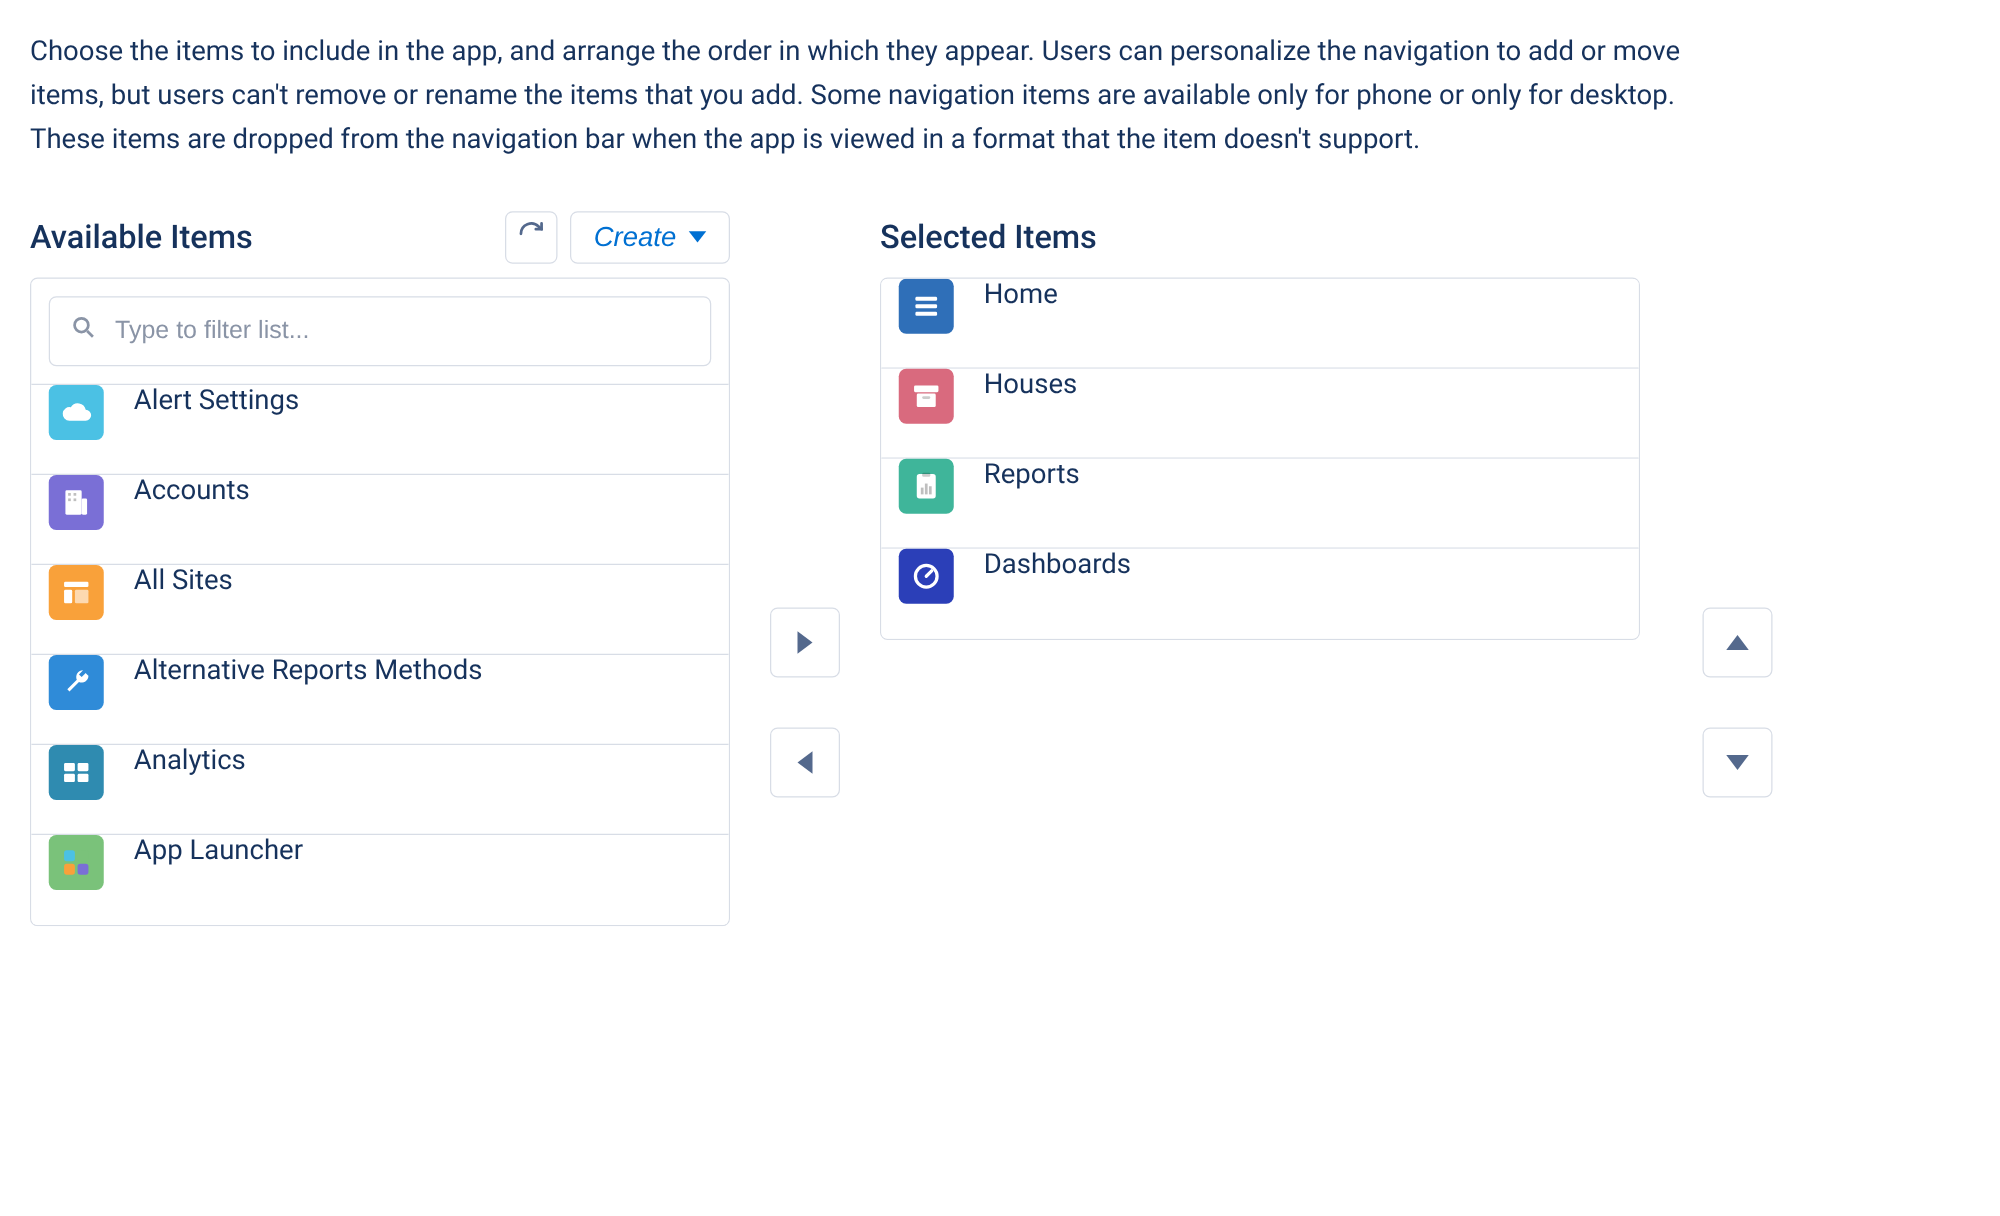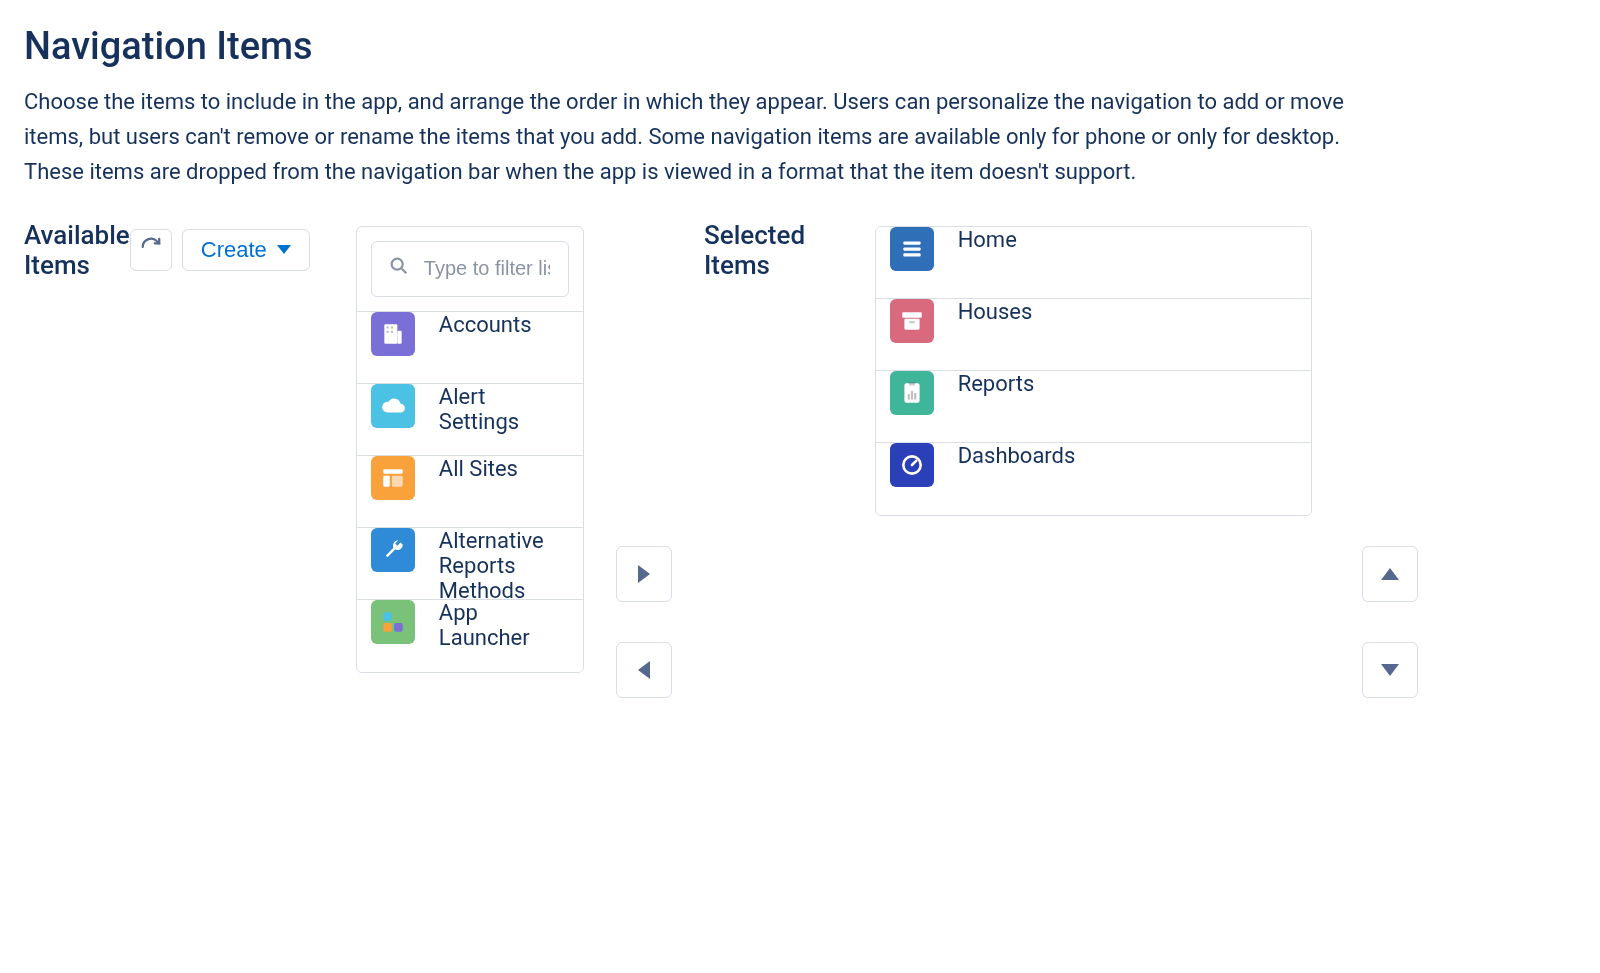--- a/index.html
+++ b/index.html
@@ -28,21 +28,21 @@
     margin-bottom: 36px;
     max-width: 1360px;
   }
   .columns {
     display: flex;
     align-items: flex-start;
     gap: 0;
   }
   .col {
     display: flex;
-    gap: 46px;
+    flex-direction: column;
   }
   .col-available { width: 560px; }
   .col-move      { width: 120px; padding-top: 320px; display:flex; flex-direction:column; align-items:center; gap:40px;}
   .col-selected  { width: 608px; }
   .col-order     { width: 100px; padding-top: 320px; display:flex; flex-direction:column; align-items:center; gap:40px; margin-left:28px;}
   .col-header {
     display: flex;
     align-items: center;
     justify-content: space-between;
     height: 48px;
@@ -59,21 +59,21 @@
     background: #fff;
     border-radius: 6px;
     height: 42px;
     display: inline-flex;
     align-items: center;
     justify-content: center;
     cursor: pointer;
     font-size: 22px;
   }
   .icon-btn { width: 42px; color:#54698d; }
-  .create-btn { padding: 0 18px; color:#0070d2; gap:10px; font-weight:500; }
+  .create-btn { padding: 0 18px; color:#0070d2; gap:10px; font-weight:500;font-style:italic; }
   .create-btn .caret { width:0;height:0;border-left:7px solid transparent;border-right:7px solid transparent;border-top:9px solid #0070d2; }
   .listbox {
     border: 1px solid #d8dde6;
     border-radius: 6px;
     width: 100%;
     overflow: hidden;
   }
   .filter-wrap { padding: 14px; border-bottom: 1px solid #d8dde6; }
   .filter {
     border: 1px solid #d8dde6;
@@ -120,21 +120,20 @@
   }
   .tri-right { width:0;height:0;border-top:9px solid transparent;border-bottom:9px solid transparent;border-left:12px solid #54698d;}
   .tri-left  { width:0;height:0;border-top:9px solid transparent;border-bottom:9px solid transparent;border-right:12px solid #54698d;}
   .tri-up    { width:0;height:0;border-left:9px solid transparent;border-right:9px solid transparent;border-bottom:12px solid #54698d;}
   .tri-down  { width:0;height:0;border-left:9px solid transparent;border-right:9px solid transparent;border-top:12px solid #54698d;}
 </style>
 </head>
 <body>
 
 <div class="page">
-  <h1>Navigation Items</h1>
   <div class="intro">Choose the items to include in the app, and arrange the order in which they appear. Users can personalize the navigation to add or move items, but users can't remove or rename the items that you add. Some navigation items are available only for phone or only for desktop. These items are dropped from the navigation bar when the app is viewed in a format that the item doesn't support.</div>
 
   <div class="columns">
 
     <div class="col col-available">
       <div class="col-header">
         <div class="col-title">Available Items</div>
         <div class="header-actions">
           <button class="icon-btn" title="Refresh">
             <span>
@@ -157,57 +156,68 @@
               <svg viewBox="0 0 24 24" width="22" height="22" fill="none" stroke="#8a94a6" stroke-width="2.4">
                 <circle cx="10" cy="10" r="6"></circle>
                   <line x1="20" y1="20" x2="15" y2="15"></line>
               </svg>
             </span>
             <input type="text" placeholder="Type to filter list..." style="">
           </div>
         </div>
         <div id="available-rows">
             <div class="row">
+              <div class="tile" style="background: rgb(75, 193, 228);">
+                <svg viewBox="0 0 24 24" fill="#fff">
+                  <path d="M7 18a5 5 0 1 1 1-9.9A6 6 0 0 1 19 10a4 4 0 0 1 0 8H7z"></path>
+                </svg>
+              </div>
+              <div class="row-label">Alert Settings</div>
+            </div>
+            <div class="row">
               <div class="tile" style="background: rgb(122, 111, 214);">
                 <svg viewBox="0 0 24 24" fill="#fff">
                   <rect x="4" y="3" width="12" height="18" rx="1"></rect>
                   <rect x="16" y="9" width="4" height="12" rx="1"></rect>
                   <rect x="6" y="5" width="2" height="2" fill="rgba(0,0,0,.25)"></rect>
                   <rect x="10" y="5" width="2" height="2" fill="rgba(0,0,0,.25)"></rect>
                   <rect x="6" y="9" width="2" height="2" fill="rgba(0,0,0,.25)"></rect>
                   <rect x="10" y="9" width="2" height="2" fill="rgba(0,0,0,.25)"></rect>
                 </svg>
               </div>
               <div class="row-label">Accounts</div>
             </div>
             <div class="row">
-              <div class="tile" style="background: rgb(75, 193, 228);">
-                <svg viewBox="0 0 24 24" fill="#fff">
-                  <path d="M7 18a5 5 0 1 1 1-9.9A6 6 0 0 1 19 10a4 4 0 0 1 0 8H7z"></path>
-                </svg>
-              </div>
-              <div class="row-label">Alert Settings</div>
-            </div>
-            <div class="row">
               <div class="tile" style="background: rgb(249, 161, 58);">
                 <svg viewBox="0 0 24 24" fill="#fff">
                   <rect x="3" y="4" width="18" height="4" rx="1"></rect>
                   <rect x="3" y="10" width="6" height="10" rx="1"></rect>
                   <rect x="11" y="10" width="10" height="10" rx="1" fill="rgba(255,255,255,.6)"></rect>
                 </svg>
               </div>
               <div class="row-label">All Sites</div>
             </div>
             <div class="row">
               <div class="tile" style="background: rgb(47, 139, 216);">
                 <svg viewBox="0 0 24 24" fill="#fff">
                   <path d="M21 7a5 5 0 0 1-7 4.6L7 18.6 5.4 17l7-7A5 5 0 0 1 17 3l-3 3 2 2 3-3c.6.6 1 1.3 2 2z"></path>
                 </svg>
               </div>
               <div class="row-label">Alternative Reports Methods</div>
+            </div>
+            <div class="row">
+              <div class="tile" style="background: rgb(47, 139, 176);">
+                <svg viewBox="0 0 24 24" fill="#fff">
+                  <rect x="3" y="5" width="8" height="6" rx="1"></rect>
+                  <rect x="13" y="5" width="8" height="6" rx="1"></rect>
+                  <rect x="3" y="13" width="8" height="6" rx="1"></rect>
+                  <rect x="13" y="13" width="8" height="6" rx="1"></rect>
+                </svg>
+              </div>
+              <div class="row-label">Analytics</div>
             </div>
             <div class="row">
               <div class="tile" style="background: rgb(122, 194, 122);">
                 <svg viewBox="0 0 24 24">
                   <rect x="3" y="3" width="8" height="8" rx="2" fill="#4bc1e4"></rect>
                   <rect x="13" y="3" width="8" height="8" rx="2" fill="#7ac27a"></rect>
                   <rect x="3" y="13" width="8" height="8" rx="2" fill="#f9a13a"></rect>
                   <rect x="13" y="13" width="8" height="8" rx="2" fill="#7a6fd6"></rect>
                 </svg>
               </div>

